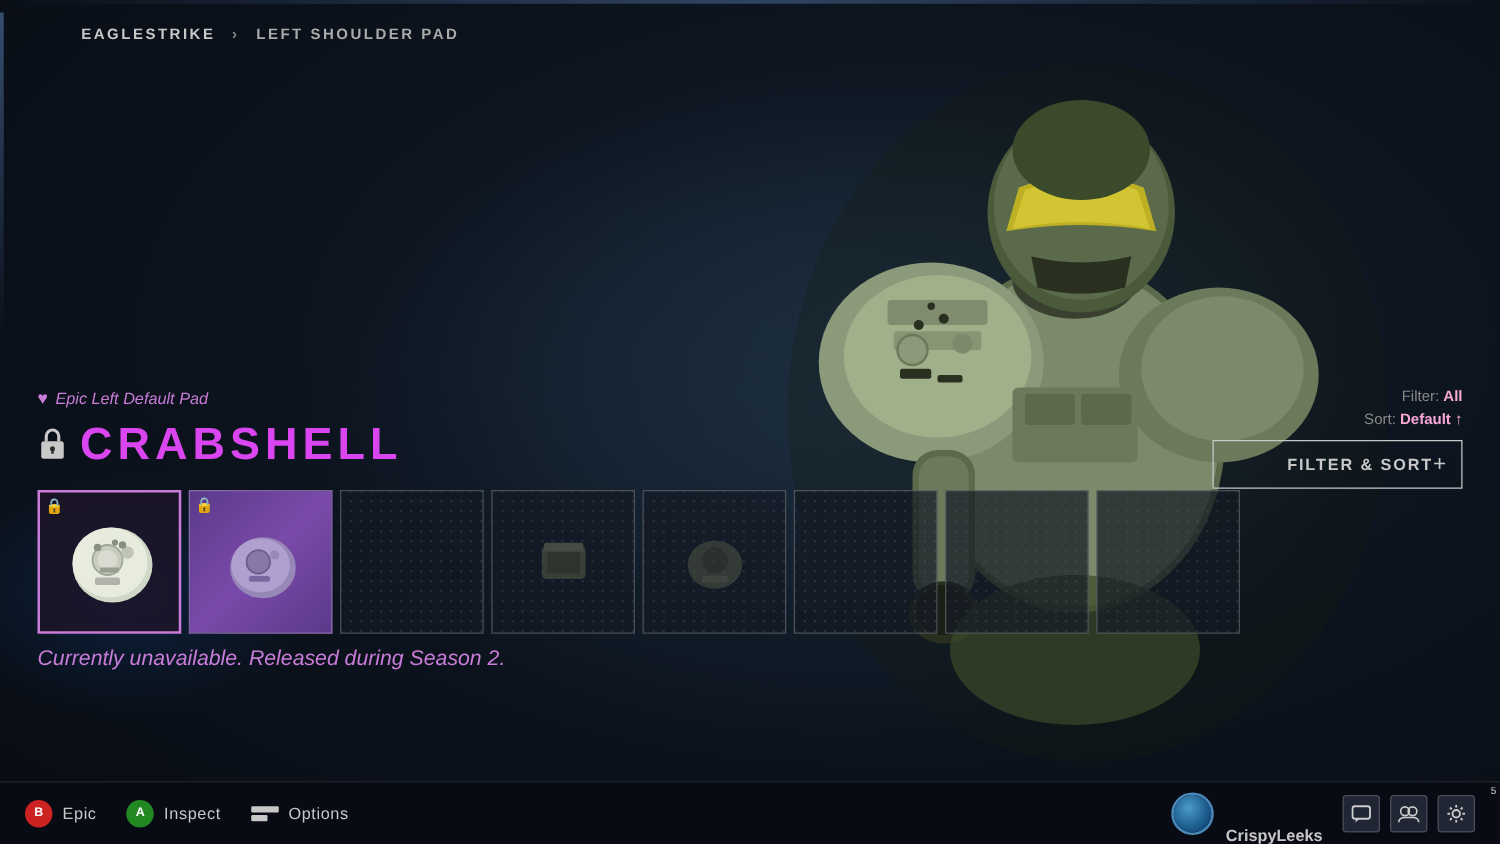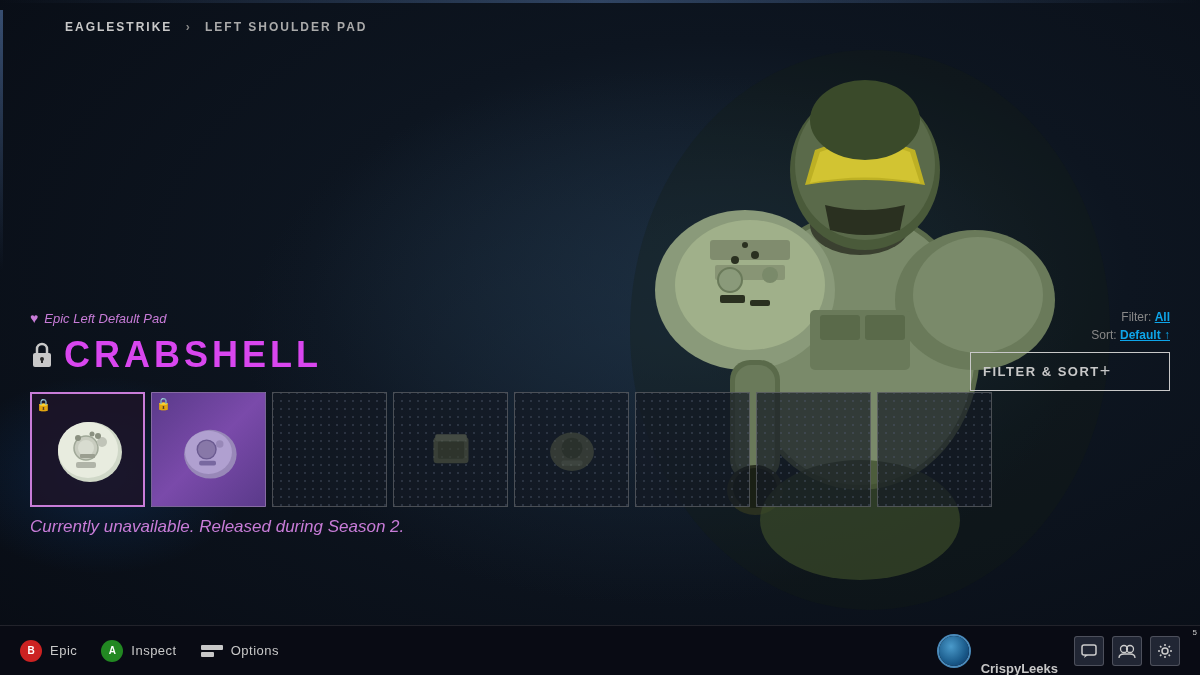--- a/index.html
+++ b/index.html
@@ -193,29 +193,28 @@
       color: #c8c8c8;
       font-size: 12px;
       margin-bottom: 4px;
     }
 
     .label-row .label-key {
       color: #888;
     }
 
     .label-row .label-val {
-      color: #0ea5e9;
+      color: #f9a8d4;
       font-weight: 600;
-      text-decoration: underline;
     }
 
     .filter-sort-btn {
       display: flex;
       align-items: center;
-      justify-content: flex-start;
+      justify-content: flex-end;
       border: 1px solid #c8c8c8;
       padding: 8px 12px;
       cursor: pointer;
       background: transparent;
     }
 
     .filter-sort-btn .btn-label {
       color: #c8c8c8;
       font-size: 13px;
       letter-spacing: 1.5px;

